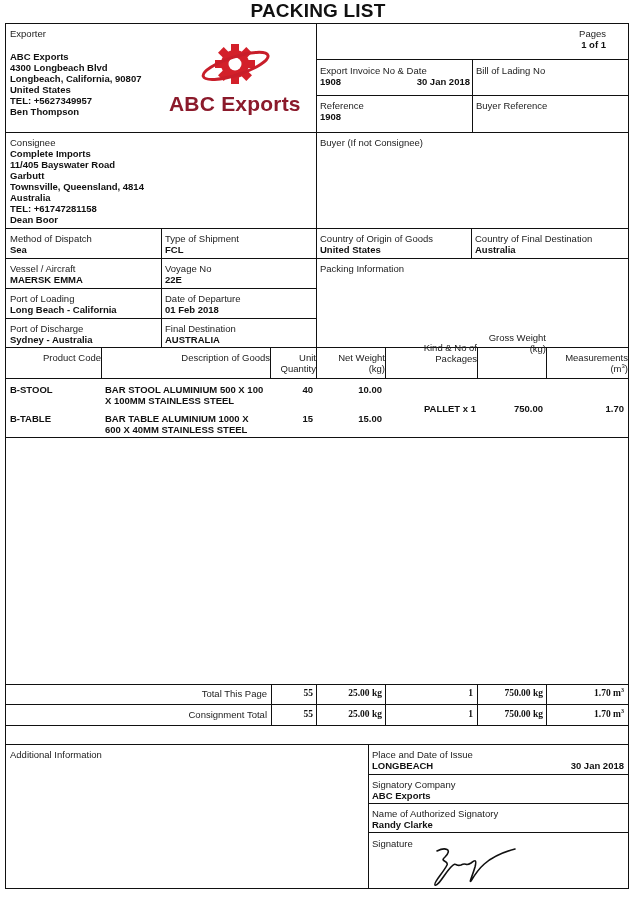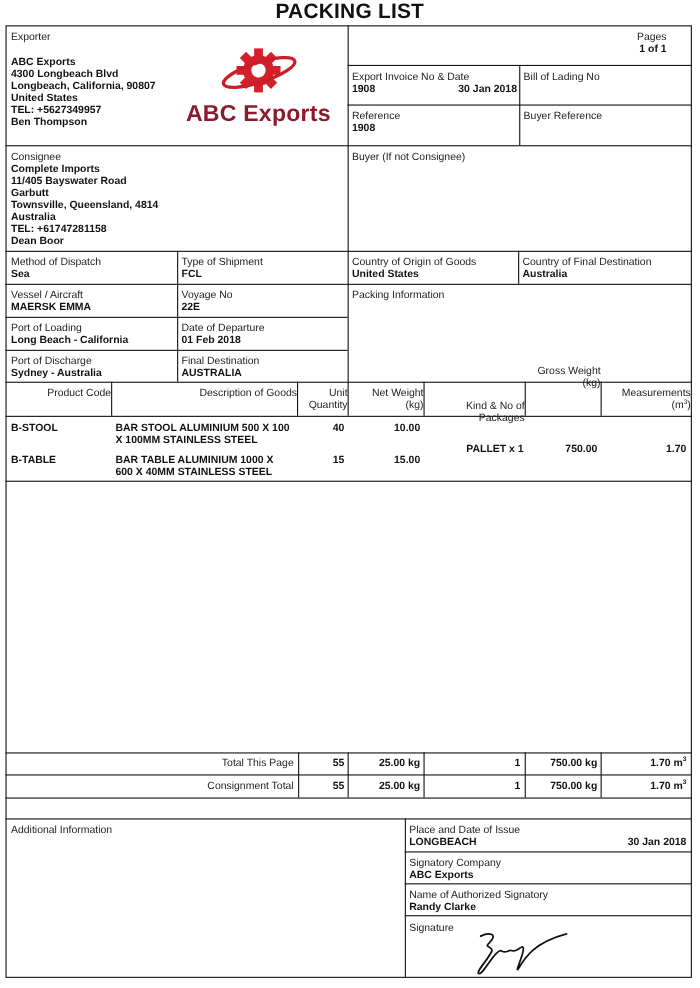--- a/index.html
+++ b/index.html
@@ -10,21 +10,21 @@
   .lbl { position:absolute; font-size:9.5px; color:#222; white-space:nowrap; }
   .val { position:absolute; font-size:9.5px; font-weight:bold; color:#111; white-space:nowrap; }
   .title { position:absolute; top:0; left:0; width:636px; text-align:center;
            font-size:19px; font-weight:bold; letter-spacing:0.2px; }
   .hline { position:absolute; height:1px; background:#111; }
   .vline { position:absolute; width:1px; background:#111; }
   .th { position:absolute; font-size:9.5px; color:#222; text-align:right; line-height:11px; }
   .cell { position:absolute; font-size:9.5px; font-weight:bold; line-height:11px; }
   .r { text-align:right; }
   sup { font-size:6px; vertical-align:super; line-height:0; }
-  .tot { position:absolute; font-size:9.5px; font-weight:bold; text-align:right; }
+  .tot { position:absolute; font-size:9.5px; font-weight:bold; text-align:right;font-family:Liberation Serif, serif; }
 </style>
 </head>
 <body>
 
 <div class="title">PACKING LIST</div>
 
 <div class="box" style="left:5px; top:23px; width:624px; height:866px;"></div>
 
 <div class="vline" style="left:316px; top:23px; height:324px;"></div>
 <div class="hline" style="left:5px; top:132px; width:624px;"></div>
@@ -122,21 +122,21 @@
 <div class="vline" style="left:270px; top:347px; height:31px;"></div>
 <div class="vline" style="left:316px; top:347px; height:31px;"></div>
 <div class="vline" style="left:385px; top:347px; height:31px;"></div>
 <div class="vline" style="left:477px; top:347px; height:31px;"></div>
 <div class="vline" style="left:546px; top:347px; height:31px;"></div>
 
 <div class="th" style="left:5px; top:352px; width:96px;"><span>Product Code</span></div>
 <div class="th" style="left:101px; top:352px; width:169px;"><span>Description of Goods</span></div>
 <div class="th" style="left:270px; top:352px; width:46px;"><span>Unit</span><br><span>Quantity</span></div>
 <div class="th" style="left:316px; top:352px; width:69px;"><span>Net Weight</span><br><span>(kg)</span></div>
-<div class="th" style="left:385px; top:364px; width:92px;"><span>Kind &amp; No of</span><br><span>Packages</span></div>
+<div class="th" style="left:385px; top:342px; width:92px;"><span>Kind &amp; No of</span><br><span>Packages</span></div>
 <div class="th" style="left:477px; top:332px; width:69px;"><span>Gross Weight</span><br><span>(kg)</span></div>
 <div class="th" style="left:546px; top:352px; width:82px;"><span>Measurements</span><br><span>(m</span><sup>3</sup><span>)</span></div>
 
 <div class="cell" style="left:10px; top:384px;">B-STOOL</div>
 <div class="cell" style="left:105px; top:384px;"><span>BAR STOOL ALUMINIUM 500 X 100</span><br><span>X 100MM STAINLESS STEEL</span></div>
 <div class="cell r" style="left:270px; top:384px; width:43px;">40</div>
 <div class="cell r" style="left:316px; top:384px; width:66px;">10.00</div>
 
 <div class="cell" style="left:10px; top:413px;">B-TABLE</div>
 <div class="cell" style="left:105px; top:413px;"><span>BAR TABLE ALUMINIUM 1000 X</span><br><span>600 X 40MM STAINLESS STEEL</span></div>

